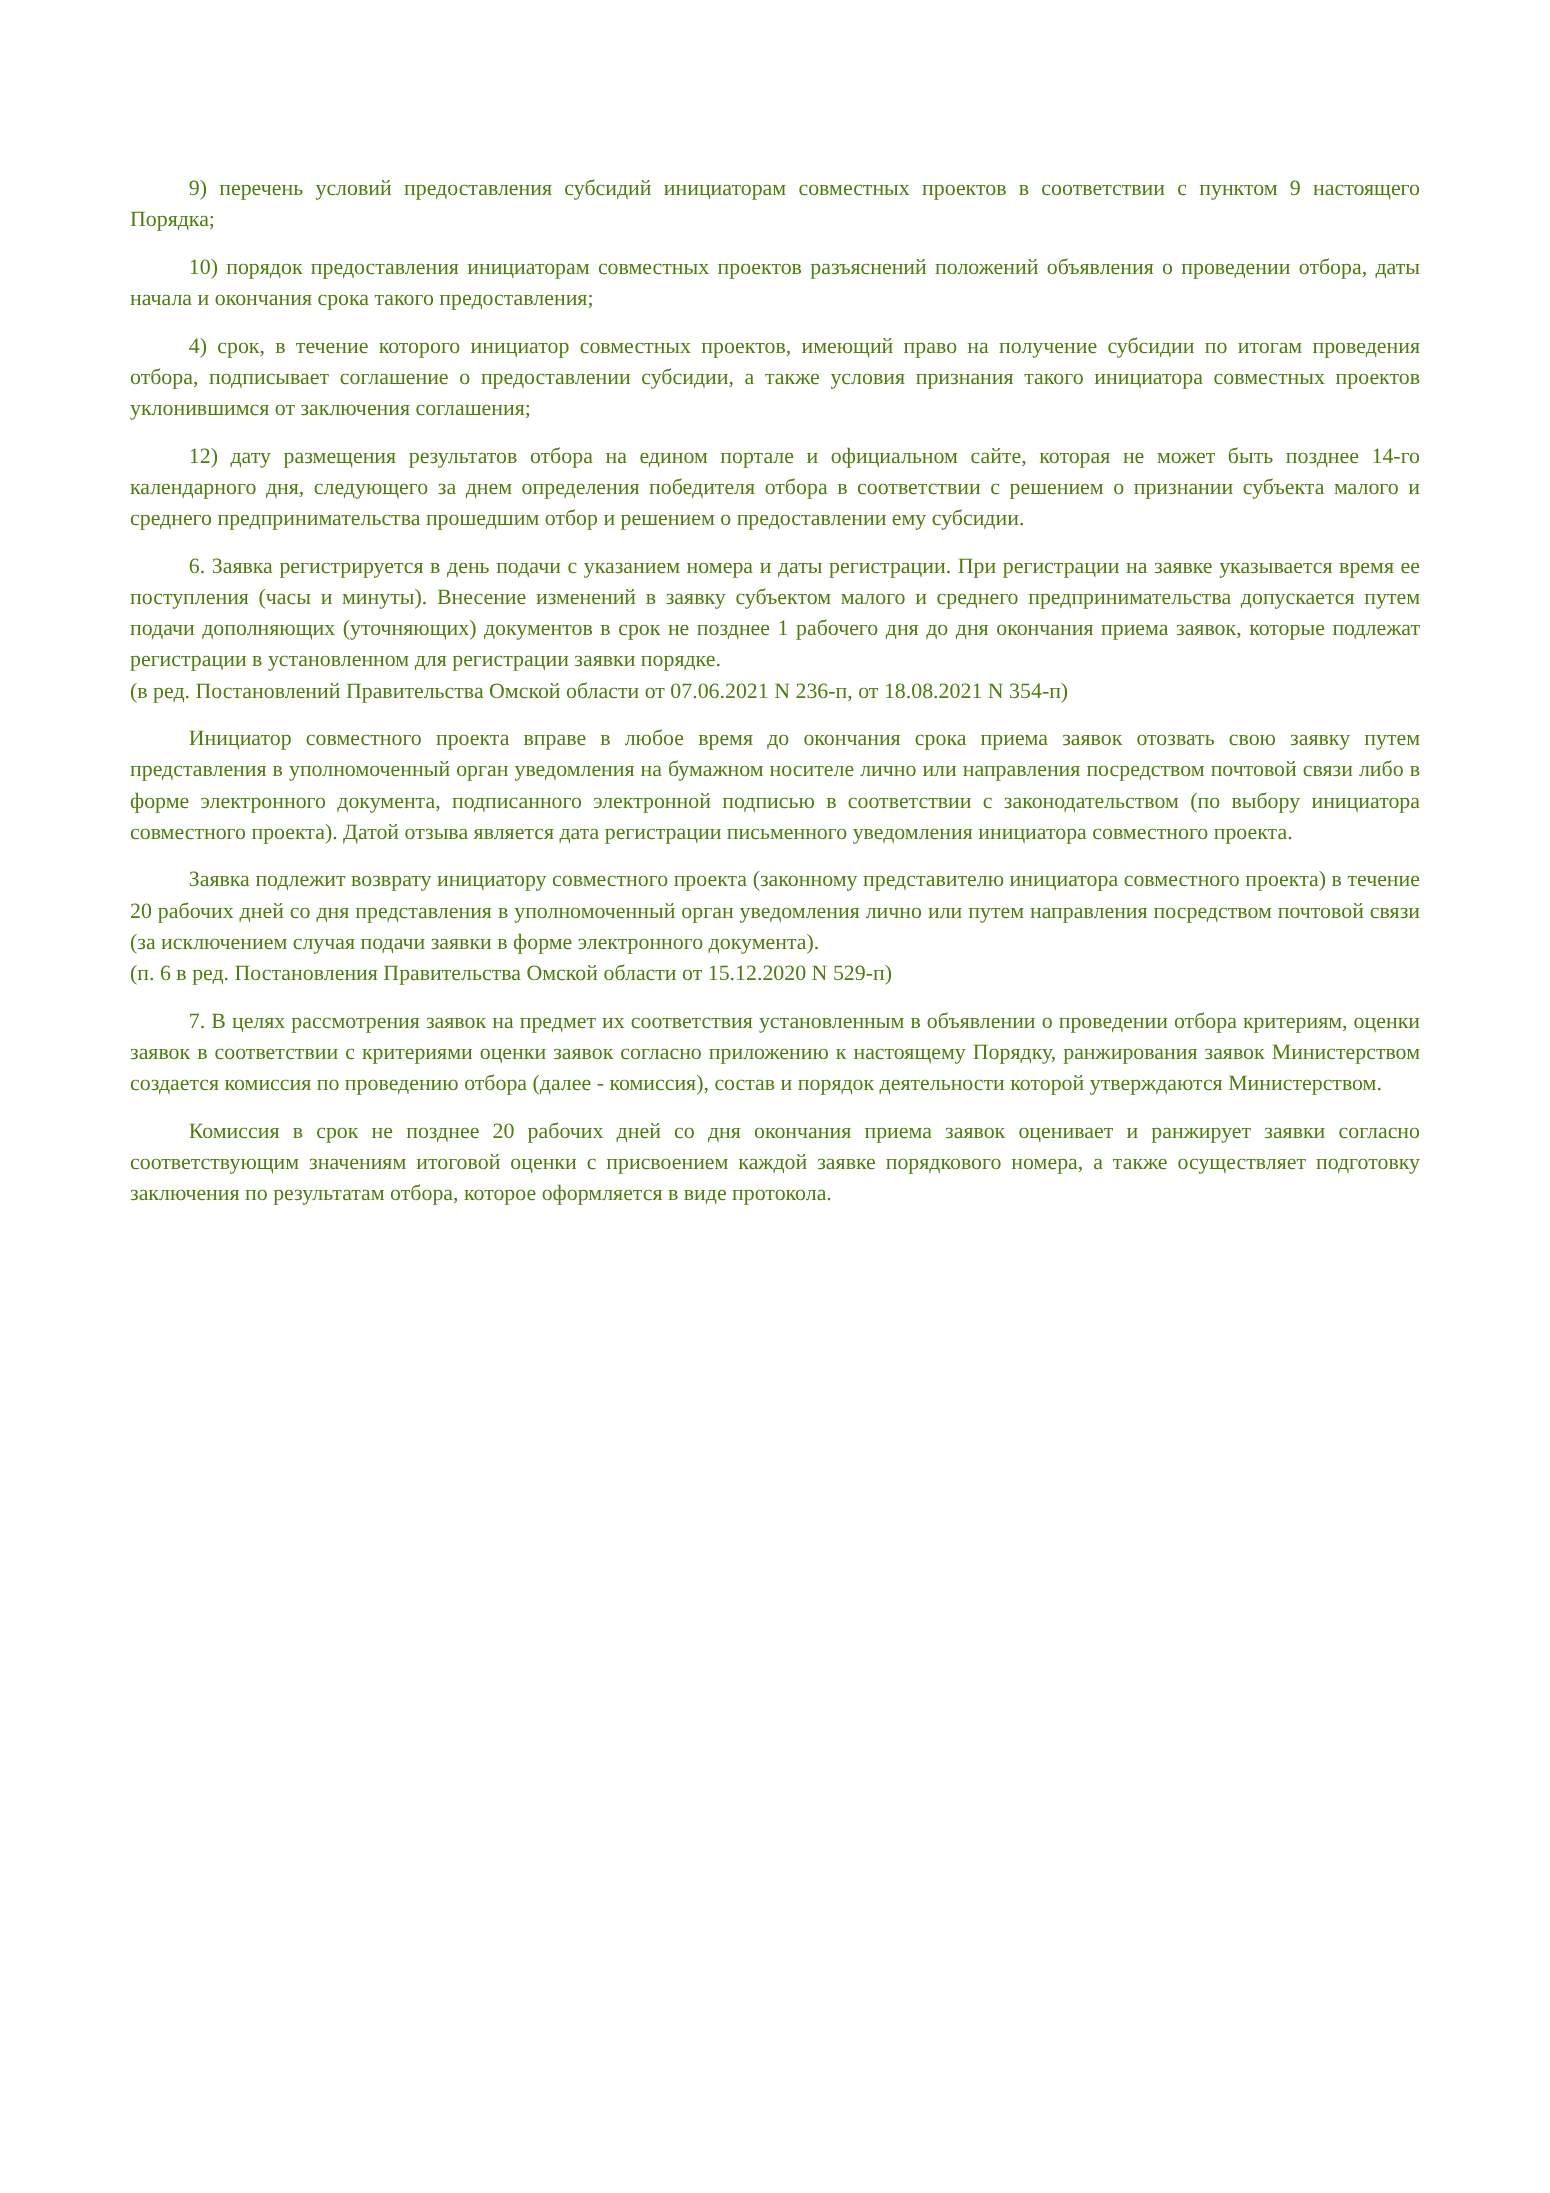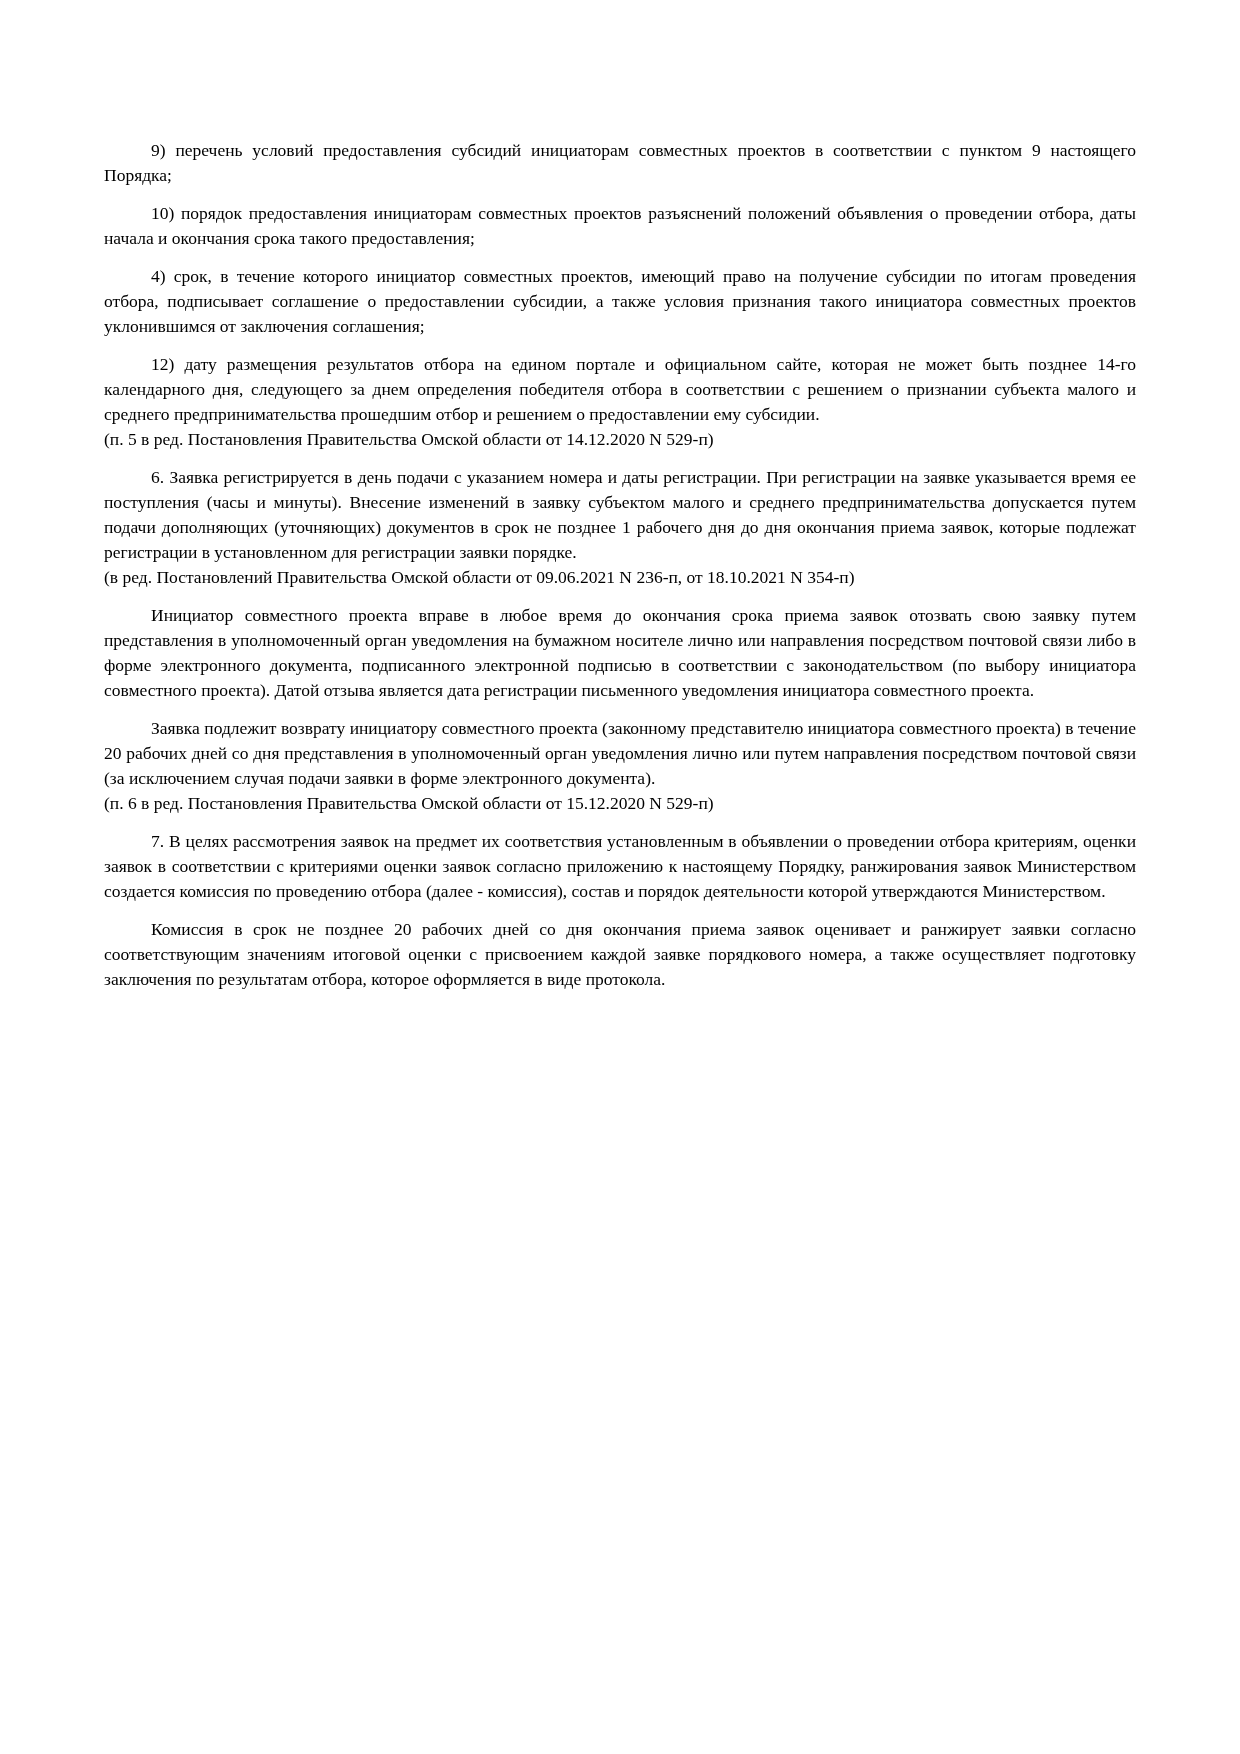--- a/index.html
+++ b/index.html
@@ -10,21 +10,21 @@
   .page {
     position: relative;
     width: 1240px;
     height: 1754px;
     box-sizing: border-box;
     background: #ffffff;
     padding: 138px 104px 0 104px;
     font-family: "Liberation Serif", "DejaVu Serif", serif;
     font-size: 17.5px;
     line-height: 25px;
-    color: #000000;
+    color: #4d7c0f;
     overflow: hidden;
   }
   .page p {
     margin: 0;
   }
   p.body {
     text-align: justify;
     text-indent: 47px;
     margin-top: 13px;
   }
@@ -38,21 +38,20 @@
   }
 </style>
 </head>
 <body>
 
 <div class="page">
   <p class="body first">9) перечень условий предоставления субсидий инициаторам совместных проектов в соответствии с пунктом 9 настоящего Порядка;</p>
   <p class="body">10) порядок предоставления инициаторам совместных проектов разъяснений положений объявления о проведении отбора, даты начала и окончания срока такого предоставления;</p>
   <p class="body">4) срок, в течение которого инициатор совместных проектов, имеющий право на получение субсидии по итогам проведения отбора, подписывает соглашение о предоставлении субсидии, а также условия признания такого инициатора совместных проектов уклонившимся от заключения соглашения;</p>
   <p class="body">12) дату размещения результатов отбора на едином портале и официальном сайте, которая не может быть позднее 14-го календарного дня, следующего за днем определения победителя отбора в соответствии с решением о признании субъекта малого и среднего предпринимательства прошедшим отбор и решением о предоставлении ему субсидии.</p>
-  <p class="note">(п. 5 в ред. Постановления Правительства Омской области от 14.12.2020 N 529-п)</p>
   <p class="body">6. Заявка регистрируется в день подачи с указанием номера и даты регистрации. При регистрации на заявке указывается время ее поступления (часы и минуты). Внесение изменений в заявку субъектом малого и среднего предпринимательства допускается путем подачи дополняющих (уточняющих) документов в срок не позднее 1 рабочего дня до дня окончания приема заявок, которые подлежат регистрации в установленном для регистрации заявки порядке.</p>
-  <p class="note">(в ред. Постановлений Правительства Омской области от 09.06.2021 N 236-п, от 18.10.2021 N 354-п)</p>
+  <p class="note">(в ред. Постановлений Правительства Омской области от 07.06.2021 N 236-п, от 18.08.2021 N 354-п)</p>
   <p class="body">Инициатор совместного проекта вправе в любое время до окончания срока приема заявок отозвать свою заявку путем представления в уполномоченный орган уведомления на бумажном носителе лично или направления посредством почтовой связи либо в форме электронного документа, подписанного электронной подписью в соответствии с законодательством (по выбору инициатора совместного проекта). Датой отзыва является дата регистрации письменного уведомления инициатора совместного проекта.</p>
   <p class="body">Заявка подлежит возврату инициатору совместного проекта (законному представителю инициатора совместного проекта) в течение 20 рабочих дней со дня представления в уполномоченный орган уведомления лично или путем направления посредством почтовой связи (за исключением случая подачи заявки в форме электронного документа).</p>
   <p class="note">(п. 6 в ред. Постановления Правительства Омской области от 15.12.2020 N 529-п)</p>
   <p class="body">7. В целях рассмотрения заявок на предмет их соответствия установленным в объявлении о проведении отбора критериям, оценки заявок в соответствии с критериями оценки заявок согласно приложению к настоящему Порядку, ранжирования заявок Министерством создается комиссия по проведению отбора (далее - комиссия), состав и порядок деятельности которой утверждаются Министерством.</p>
   <p class="body">Комиссия в срок не позднее 20 рабочих дней со дня окончания приема заявок оценивает и ранжирует заявки согласно соответствующим значениям итоговой оценки с присвоением каждой заявке порядкового номера, а также осуществляет подготовку заключения по результатам отбора, которое оформляется в виде протокола.</p>
 </div>
 
 </body></html>

